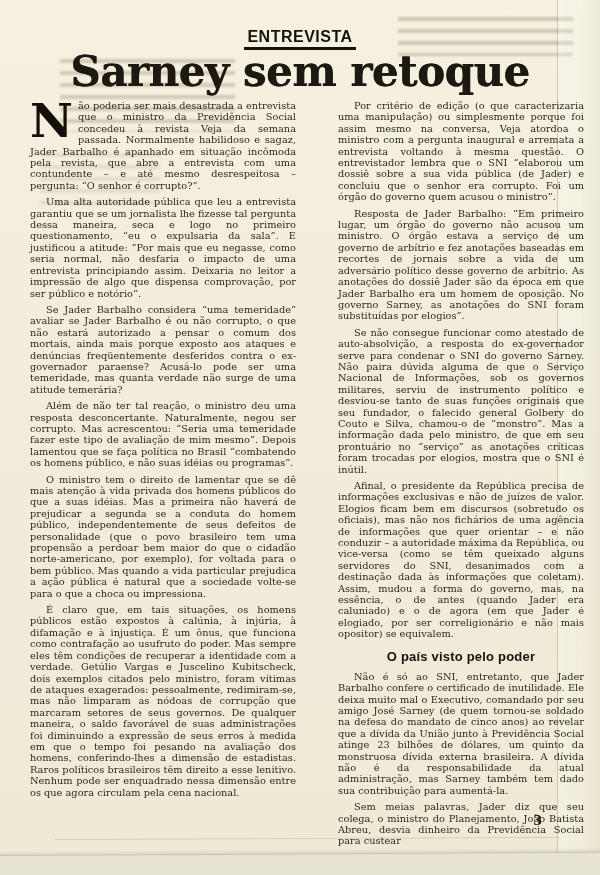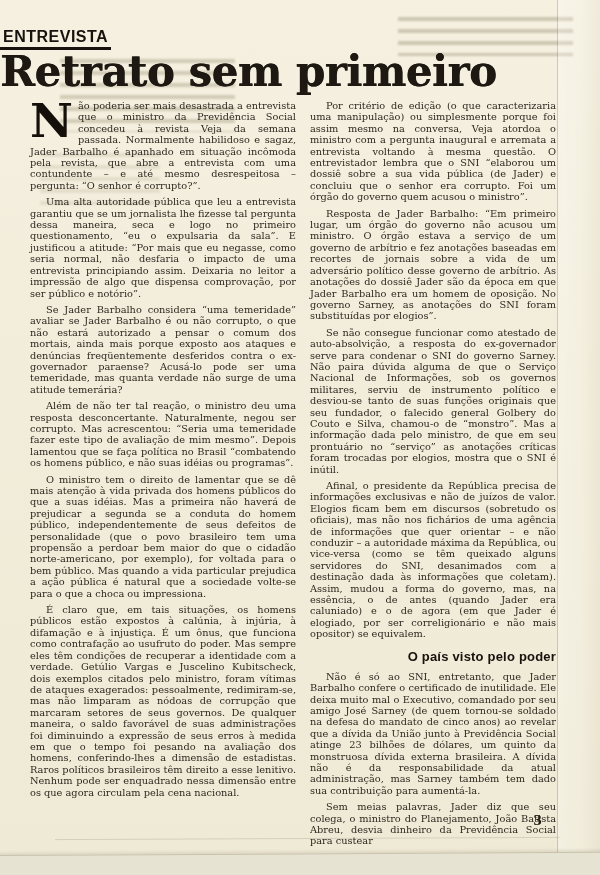--- a/index.html
+++ b/index.html
@@ -7,38 +7,38 @@
   .scan{position:relative;width:600px;height:875px;overflow:hidden;
         background:linear-gradient(180deg,#f5f0e0 0%,#f2edda 45%,#efead6 100%);
         color:#2e2820;}
   
   .ghost{position:absolute;opacity:.38;filter:blur(1.1px);transform:scaleX(-1);
          background:repeating-linear-gradient(180deg,transparent 0 3px,#9a8f74 3px 7px,transparent 7px 12px);}
   .ghost1{left:60px;top:56px;width:175px;height:76px;}
   .ghost2{left:398px;top:14px;width:175px;height:42px;opacity:.42;}
   .ghost3{left:40px;top:150px;width:120px;height:60px;opacity:.18;}
   
-  .masthead{position:relative;padding-top:27px;z-index:2;}
+  .masthead{position:relative;text-align:center;padding-top:27px;z-index:2;}
   .kicker{display:inline-block;font-family:"Liberation Sans","DejaVu Sans",sans-serif;
           font-weight:bold;font-size:16px;letter-spacing:.5px;color:#17120d;
           border-bottom:3px solid #17120d;padding:0 3px 1px 3px;}
   .title{margin:0;margin-top:1px;font-family:"DejaVu Serif","Liberation Serif",serif;
          font-weight:bold;font-size:42px;line-height:1.0;color:#1d1812;
          letter-spacing:-.5px;text-shadow:.4px 0 0 #1d1812;}
   
   .columns{position:relative;display:flex;margin:7px 30px 0 30px;gap:14px;z-index:2;}
   .col{text-align:justify;}
   .col1{width:266px;flex:0 0 266px;}
-  .col2{width:246px;flex:0 0 246px;}
+  .col2{width:246px;flex:0 0 246px;margin-left:28px;}
   .col p{margin:0 0 5px 0;font-size:9.8px;line-height:11.4px;text-indent:16px;color:#2e2820;}
   .col p.has-dropcap{text-indent:0;}
   .dropcap{float:left;font-weight:bold;font-size:47px;line-height:.82;
            margin:2px 5px 0 0;color:#140f0a;}
   .bold{font-weight:normal;}
-  .subhead{margin:9px 0 7px 0;text-align:right;text-indent:0;
+  .subhead{margin:9px 0 7px 0;text-align:center;text-indent:0;
            font-family:"Liberation Sans","DejaVu Sans",sans-serif;
            font-weight:bold;font-size:13px;letter-spacing:.2px;color:#17120d;}
   
   .pagenum{position:absolute;top:813px;right:58px;font-weight:bold;font-size:12.5px;color:#221c15;z-index:2;}
   .crease{position:absolute;left:55px;top:838px;width:505px;height:1px;
           background:rgba(120,108,85,.22);filter:blur(.6px);transform:rotate(-.25deg);}
   .right-edge{position:absolute;top:0;bottom:18px;left:557px;width:43px;
               border-left:1px solid rgba(95,85,62,.22);
               background:linear-gradient(90deg,rgba(255,255,255,.28),rgba(255,255,255,.12) 55%,rgba(180,170,145,.10));}
   .bottom-edge{position:absolute;left:-5px;top:855px;width:610px;height:25px;
@@ -49,21 +49,21 @@
 </head>
 <body>
 
 <div class="scan">
   <div class="ghost ghost1"></div>
   <div class="ghost ghost2"></div>
   <div class="ghost ghost3"></div>
 
   <header class="masthead">
     <div class="kicker">ENTREVISTA</div>
-    <h1 class="title">Retrato sem primeiro</h1>
+    <h1 class="title">Sarney sem retoque</h1>
   </header>
 
   <div class="columns">
     <div class="col col1">
         <p class="has-dropcap"><span class="dropcap">N</span><span>ão poderia ser mais desastrada a entrevista que o ministro da Previdência Social concedeu à revista </span><span class="bold">Veja</span><span> da semana passada. Normalmente habilidoso e sagaz, Jader Barbalho é apanhado em situação incômoda pela revista, que abre a entrevista com uma contundente – e até mesmo desrespeitosa – pergunta: “O senhor é corrupto?”.</span></p>
         <p><span>Uma alta autoridade pública que leu a entrevista garantiu que se um jornalista lhe fizesse tal pergunta dessa maneira, seca e logo no primeiro questionamento, “eu o expulsaria da sala”. E justificou a atitude: “Por mais que eu negasse, como seria normal, não desfaria o impacto de uma entrevista principiando assim. Deixaria no leitor a impressão de algo que dispensa comprovação, por ser público e notório”.</span></p>
         <p><span>Se Jader Barbalho considera “uma temeridade” avaliar se Jader Barbalho é ou não corrupto, o que não estará autorizado a pensar o comum dos mortais, ainda mais porque exposto aos ataques e denúncias freqüentemente desferidos contra o ex-governador paraense? Acusá-lo pode ser uma temeridade, mas quanta verdade não surge de uma atitude temerária?</span></p>
         <p><span>Além de não ter tal reação, o ministro deu uma resposta desconcertante. Naturalmente, negou ser corrupto. Mas acrescentou: “Seria uma temeridade fazer este tipo de avaliação de mim mesmo”. Depois lamentou que se faça política no Brasil “combatendo os homens público, e não suas idéias ou programas”.</span></p>
         <p><span>O ministro tem o direito de lamentar que se dê mais atenção à vida privada dos homens públicos do que a suas idéias. Mas a primeira não haverá de prejudicar a segunda se a conduta do homem público, independentemente de seus defeitos de personalidade (que o povo brasileiro tem uma propensão a perdoar bem maior do que o cidadão norte-americano, por exemplo), for voltada para o bem público. Mas quando a vida particular prejudica a ação pública é natural que a sociedade volte-se para o que a choca ou impressiona.</span></p>
         <p><span>É claro que, em tais situações, os homens públicos estão expostos à calúnia, à injúria, à difamação e à injustiça. É um ônus, que funciona como contrafação ao usufruto do poder. Mas sempre eles têm condições de recuperar a identidade com a verdade. Getúlio Vargas e Juscelino Kubitscheck, dois exemplos citados pelo ministro, foram vítimas de ataques exagerados: pessoalmente, redimiram-se, mas não limparam as nódoas de corrupção que marcaram setores de seus governos. De qualquer maneira, o saldo favorável de suas administrações foi diminuindo a expressão de seus erros à medida em que o tempo foi pesando na avaliação dos homens, conferindo-lhes a dimensão de estadistas. Raros políticos brasileiros têm direito a esse lenitivo. Nenhum pode ser enquadrado nessa dimensão entre os que agora circulam pela cena nacional.</span></p>

